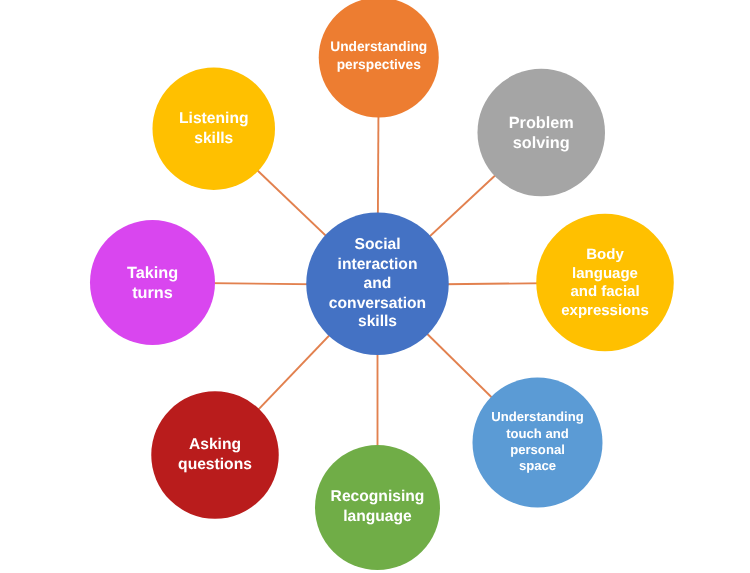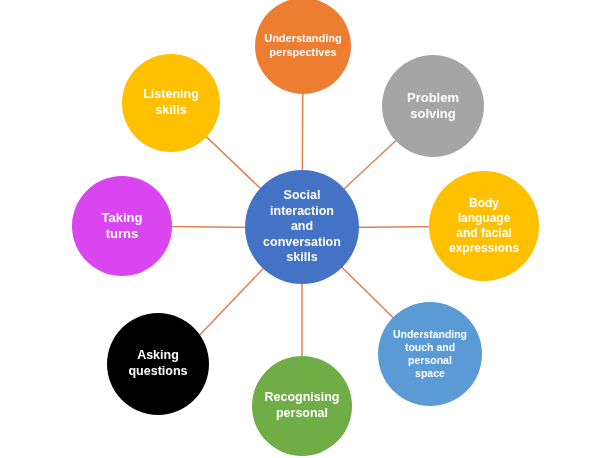--- a/index.html
+++ b/index.html
@@ -37,21 +37,21 @@
     padding: 6px;
   }
   
   .hub         { left: 245px; top: 170px; width: 114px; height: 114px; background: #4472C4; font-size: 12.5px; align-items: center; }
   
   .n-top       { left: 255px; top:  -2px; width:  96px; height:  96px; background: #ED7D31; font-size: 11px; }
   .n-topright  { left: 382px; top:  55px; width: 102px; height: 102px; background: #A5A5A5; font-size: 13px; }
   .n-right     { left: 429px; top: 171px; width: 110px; height: 110px; background: #FFC000; font-size: 12px; }
   .n-botright  { left: 378px; top: 302px; width: 104px; height: 104px; background: #5B9BD5; font-size: 10.5px; }
   .n-bottom    { left: 252px; top: 356px; width: 100px; height: 100px; background: #70AD47; font-size: 12.5px; }
-  .n-botleft   { left: 107px; top: 313px; width: 102px; height: 102px; background: #000000; font-size: 12.5px; }
+  .n-botleft   { left: 121px; top: 313px; width: 102px; height: 102px; background: #b91c1c; font-size: 12.5px; }
   .n-left      { left:  72px; top: 176px; width: 100px; height: 100px; background: #d946ef; font-size: 13px; }
   .n-topleft   { left: 122px; top:  54px; width:  98px; height:  98px; background: #FFC000; font-size: 12.5px; }
 </style>
 </head>
 <body>
 
 <div id="canvas">
 
   <svg id="connector-lines" viewBox="0 0 600 458" xmlns="http://www.w3.org/2000/svg">
     <g stroke="#E2814F" stroke-width="1.5">
@@ -93,21 +93,21 @@
 
   <div class="circle n-botright">
     <span>Understanding
 touch and
 personal
 space</span>
   </div>
 
   <div class="circle n-bottom">
     <span>Recognising
-personal</span>
+language</span>
   </div>
 
   <div class="circle n-botleft">
     <span>Asking
 questions</span>
   </div>
 
   <div class="circle n-left">
     <span>Taking
 turns</span>

